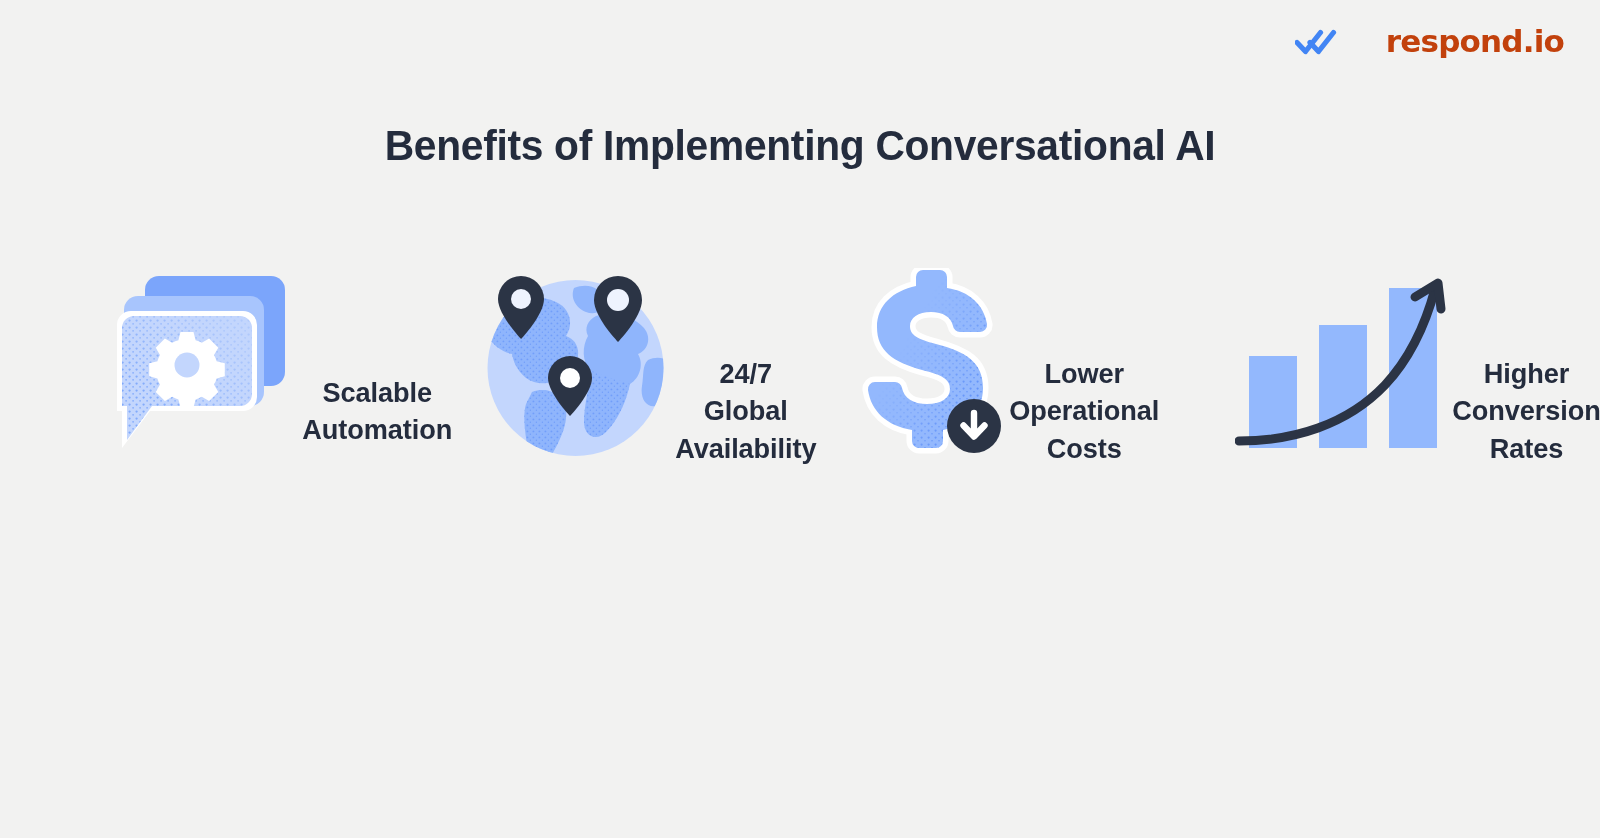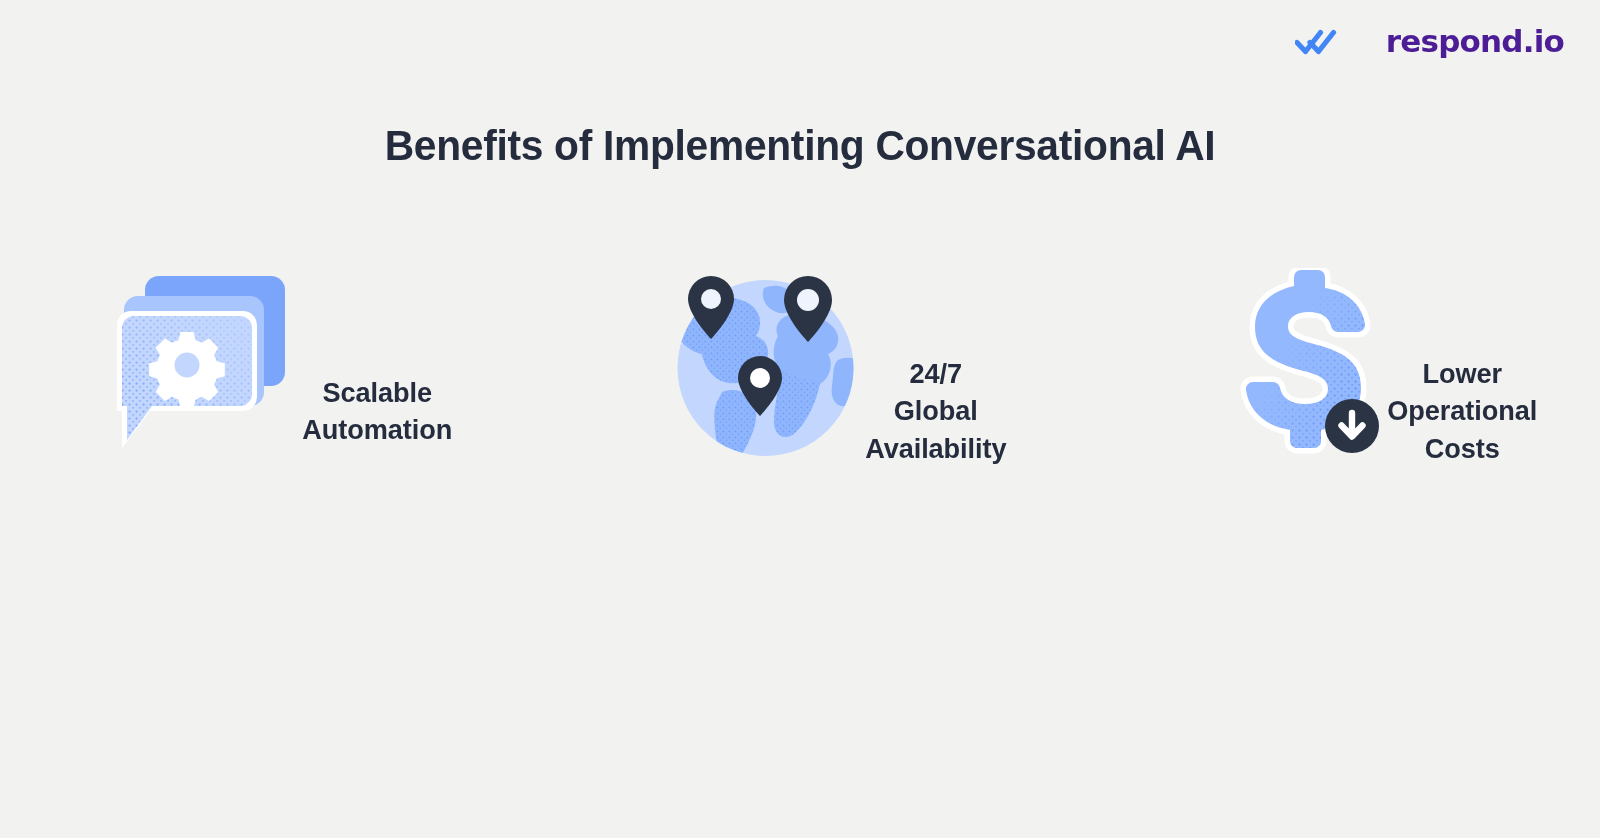--- a/index.html
+++ b/index.html
@@ -22,21 +22,21 @@
     right: 36px;
     display: flex;
     align-items: center;
     gap: 7px;
   }
   .logo-mark { display: block; }
   .logo-text {
     font-family: "DejaVu Sans", sans-serif;
     font-size: 31px;
     font-weight: 700;
-    color: #4c1d95;
+    color: #c2410c;
     letter-spacing: -0.8px;
     line-height: 1;
     margin-left: 42px;
   }
 
   
   .title {
     position: absolute;
     top: 94px;
     left: 0;
@@ -260,14 +260,30 @@
           <path d="M117 145 v22 M106.5 157.5 L117 168.5 L127.5 157.5" stroke="#ffffff" stroke-width="6.4" stroke-linecap="round" stroke-linejoin="round" fill="none"></path>
         </g>
       </svg>
     </div>
     <div class="card-label">Lower
 Operational
 Costs</div>
   </div>
 
 
+  <div class="card">
+    <div class="icon-box">
+      <svg width="215" height="185" viewBox="0 0 215 185">
+
+        <rect x="14" y="83" width="48" height="92" fill="#93b8fd"></rect>
+        <rect x="84" y="52" width="48" height="123" fill="#93b8fd"></rect>
+        <rect x="154" y="15" width="48" height="160" fill="#93b8fd"></rect>
+
+        <path d="M4 168 C58 168 112 152 150 112 C178 82 192 46 200 16" fill="none" stroke="#2b3445" stroke-width="9" stroke-linecap="round"></path>
+        <path d="M180 24 L203 10 L206 36" fill="none" stroke="#2b3445" stroke-width="9" stroke-linecap="round" stroke-linejoin="round"></path>
+      </svg>
+    </div>
+    <div class="card-label">Higher
+Conversion
+Rates</div>
+  </div>
 
 </div>
 
 </body></html>

